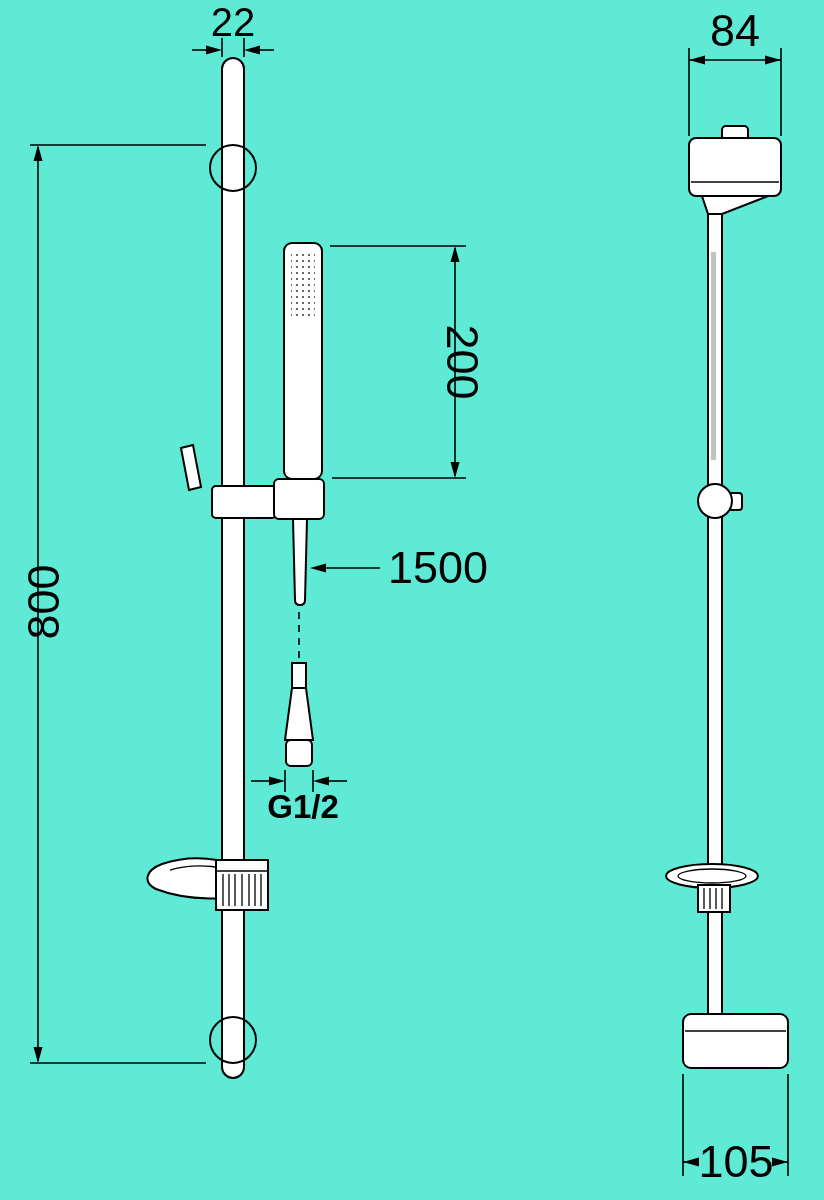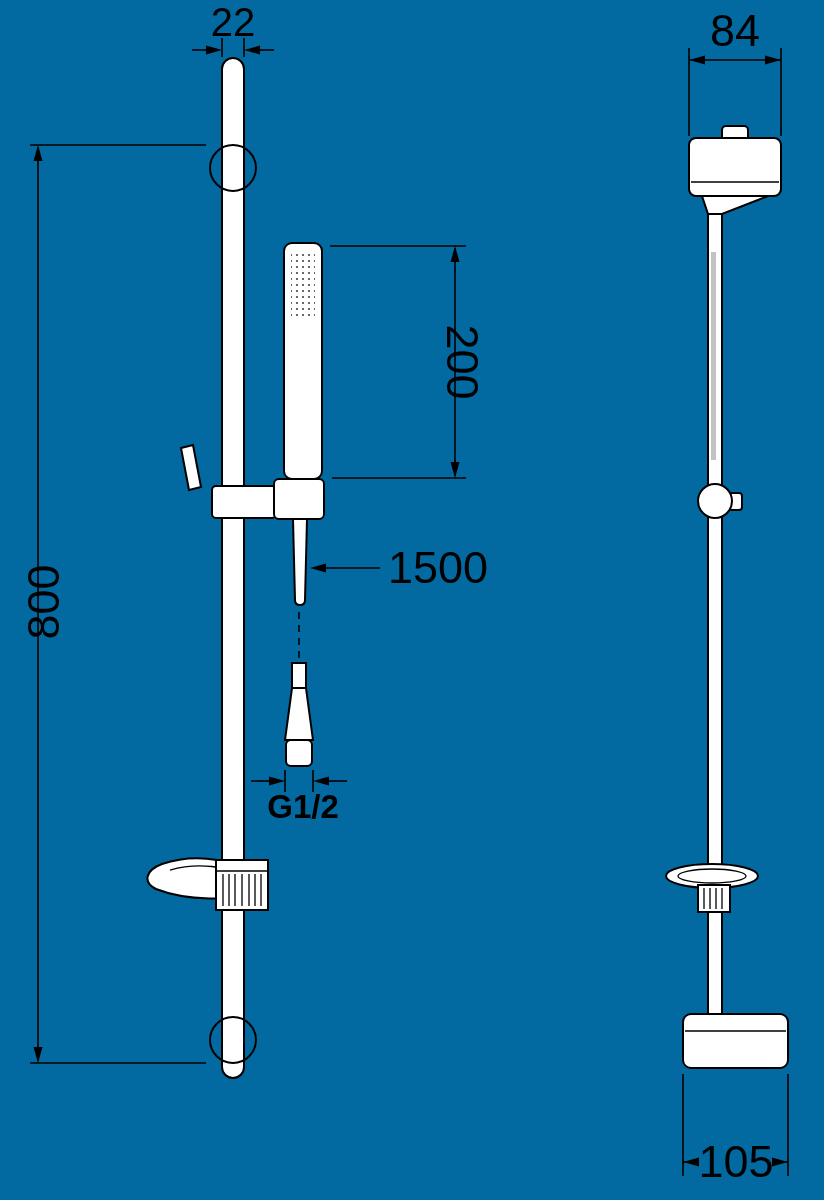--- a/index.html
+++ b/index.html
@@ -1,20 +1,20 @@
 <!DOCTYPE html>
 <html><head>
 <meta charset="utf-8">
 <style>
   html, body { margin: 0; padding: 0; background: #ffffff; }
   .canvas {
     position: relative;
     width: 824px;
     height: 1200px;
-    background: #0369a1;
+    background: #5eead4;
     font-family: "Liberation Sans", sans-serif;
     overflow: hidden;
   }
   svg { display: block; }
   svg text {
     font-family: "Liberation Sans", sans-serif;
     fill: #000000;
   }
   .shape        { fill: #ffffff; stroke: #000000; stroke-width: 2; }
   .shape-hollow { fill: none;    stroke: #000000; stroke-width: 2; }

